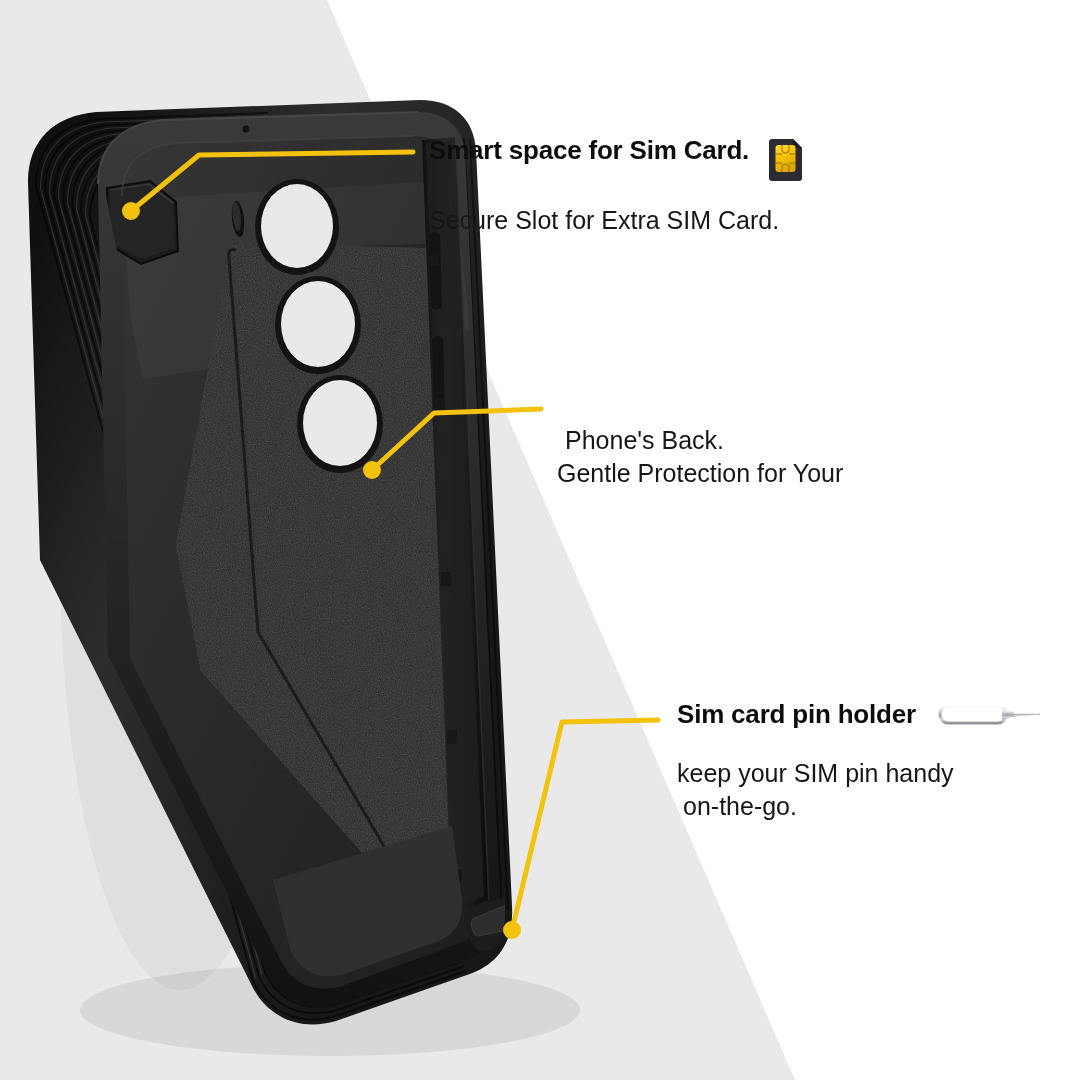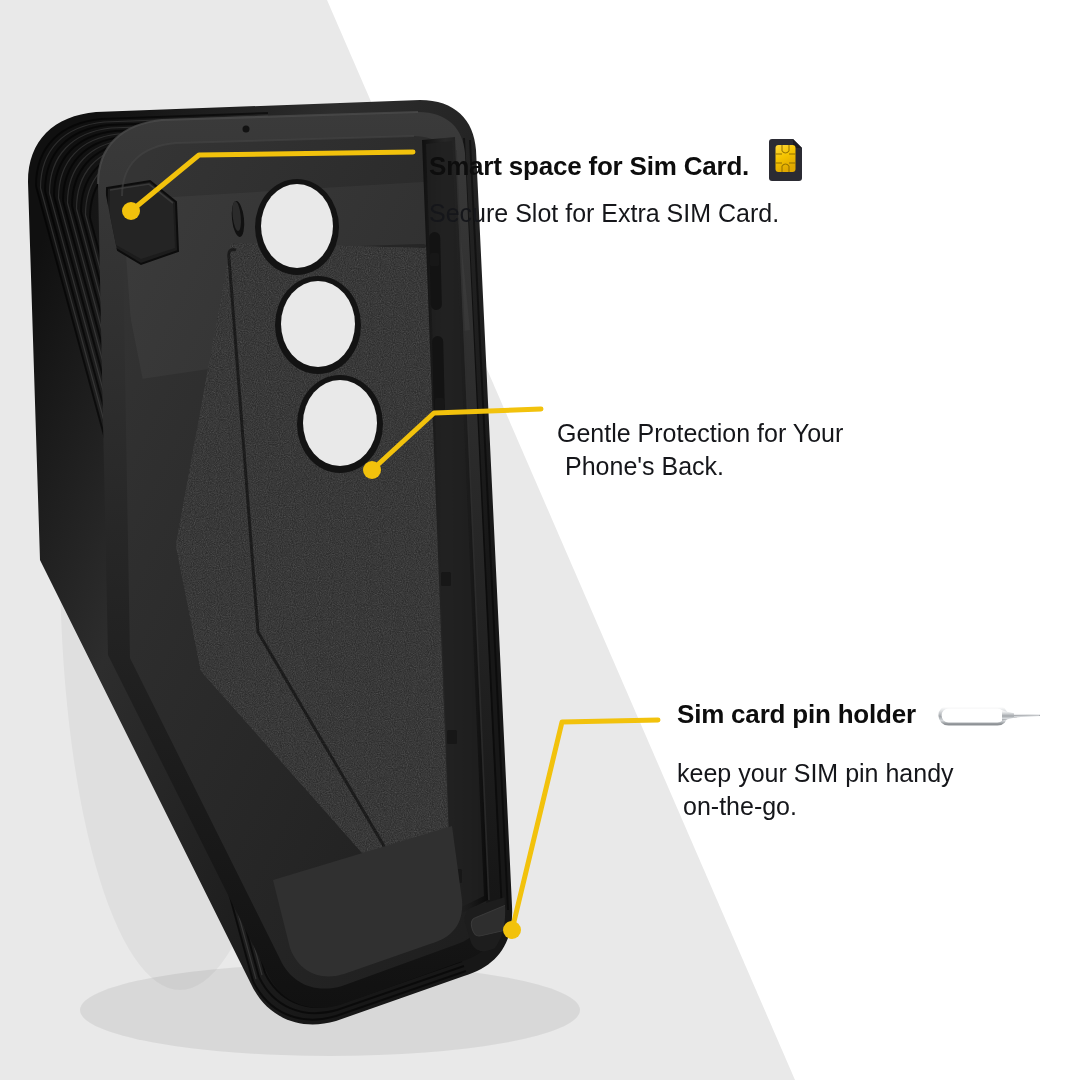--- a/index.html
+++ b/index.html
@@ -25,37 +25,37 @@
     height: 1080px;
   }
 
   
   .callout {
     position: absolute;
     box-sizing: border-box;
   }
   .callout-head {
     display: flex;
-    align-items: flex-end;
+    align-items: flex-start;
     gap: 14px;
     white-space: nowrap;
   }
   .callout-title {
     font-size: 26px;
     font-weight: bold;
     color: #0d0d0d;
     letter-spacing: -0.2px;
     line-height: 1.1;
   }
   .callout-sub {
     font-size: 25px;
     font-weight: normal;
     color: #15161a;
     line-height: 1.32;
-    margin-top: 16px;
+    margin-top: 23px;
   }
   .callout-sub .ln {
     display: block;
   }
   .callout-sub .ln.indent {
     padding-left: 12px;
   }
 
   #callout-sim      { left: 429px; top: 136px;  width: 470px; }
   #callout-cloth    { left: 557px; top: 401px;  width: 400px; }
@@ -354,22 +354,22 @@
         </svg>
       </span>
     </div>
     <div class="callout-sub">
       <span class="ln">Secure Slot for Extra SIM Card.</span>
     </div>
   </div>
 
   <div class="callout" id="callout-cloth">
     <div class="callout-sub">
+      <span class="ln indent">Phone's Back.</span>
       <span class="ln">Gentle Protection for Your</span>
-      <span class="ln indent">Phone's Back.</span>
     </div>
   </div>
 
   <div class="callout" id="callout-pin">
     <div class="callout-head">
       <span class="callout-title">Sim card pin holder</span>
       <span class="icon-wrap icon-pin">
         <svg viewBox="0 0 104 28" width="104" height="28" xmlns="http://www.w3.org/2000/svg">
           <defs>
             <linearGradient id="gPin" x1="0" y1="0" x2="0" y2="1">

